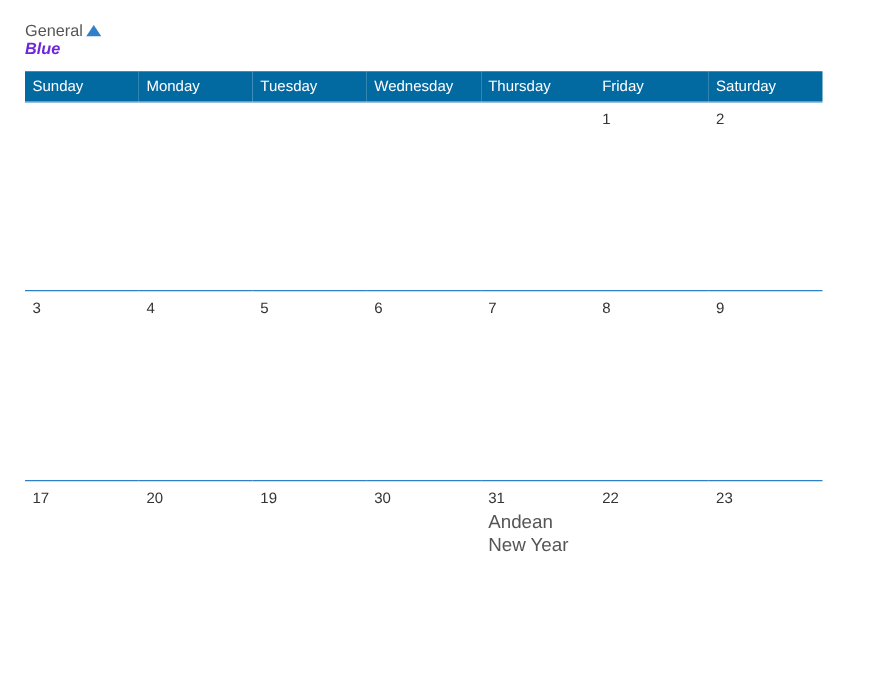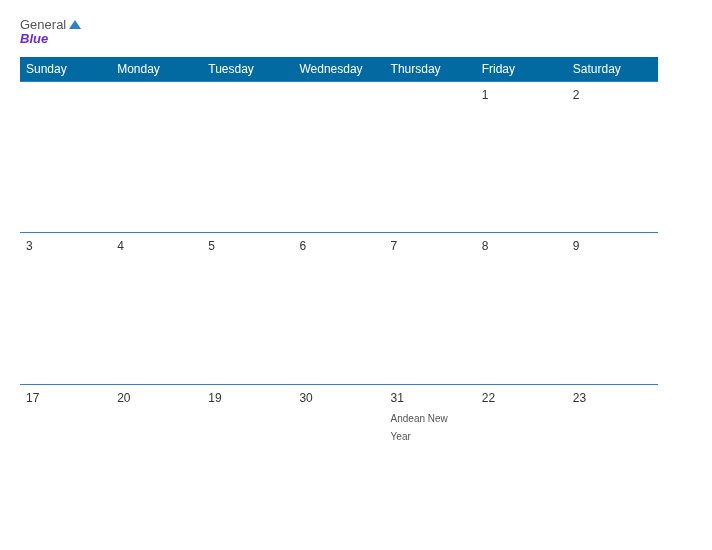--- a/index.html
+++ b/index.html
@@ -69,21 +69,21 @@
       width: calc(100% / 7);
       background: #fff;
     }
     .day-number {
       font-size: 12px;
       color: #333;
       display: block;
       margin-bottom: 3px;
     }
     .event-label {
-      font-size: 10px;
+      font-size: 15px;
       color: #555;
       line-height: 1.3;
     }
     .empty-cell {
       background: #f5f5f5;
     }
   </style>
 </head>
 <body>
 

